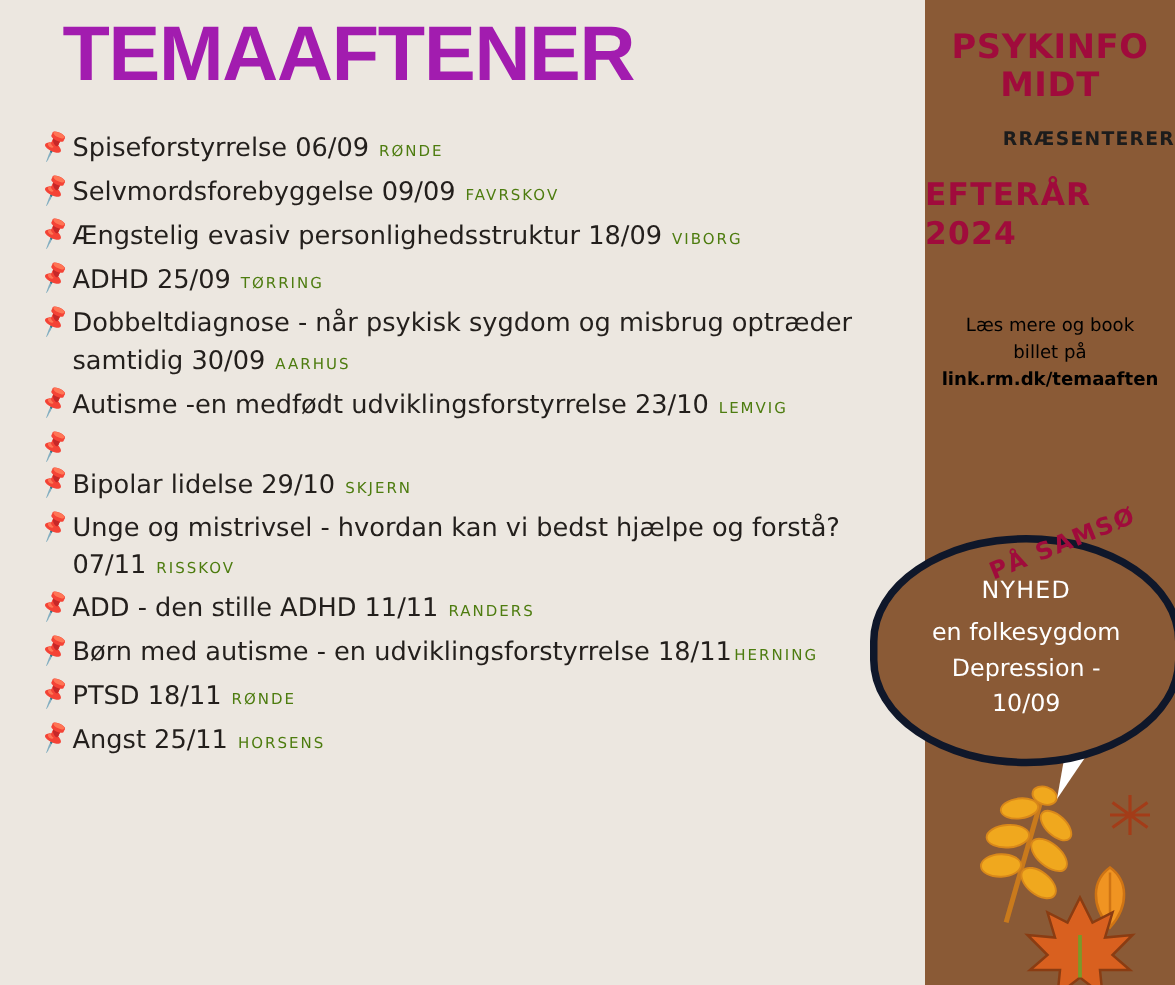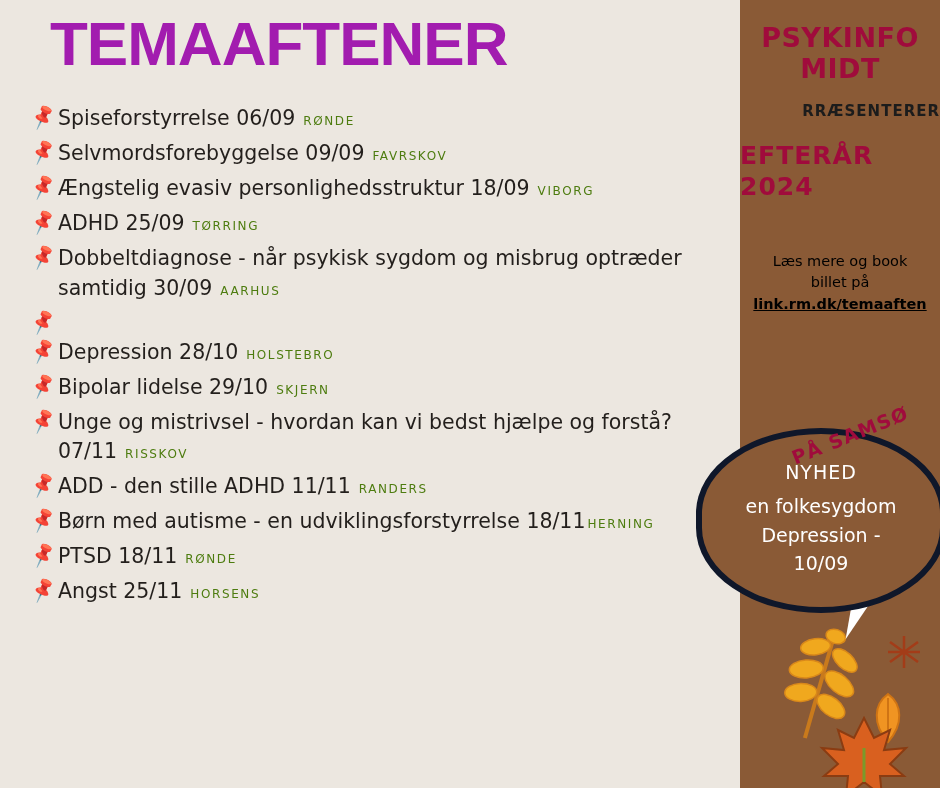--- a/index.html
+++ b/index.html
@@ -47,21 +47,21 @@
     letter-spacing: 1px;
   }
   #booking {
     margin-top: 48px;
     text-align: center;
     color: #000000;
     font-size: 14.5px;
     line-height: 1.5;
     padding: 0 12px;
   }
-  #booking .link { font-weight: bold; text-decoration: underline; }
+  #booking .link { font-weight: bold; }
 
   
   #title {
     position: absolute;
     left: 50px; top: 8px;
     font-family: "Liberation Sans", sans-serif;
     font-weight: bold;
     font-size: 62px;
     letter-spacing: -1px;
     color: #a21caf;
@@ -205,27 +205,27 @@
 
     <div class="event">
       <span class="pin">📌</span>
       <span class="evtext">
         <span>Dobbeltdiagnose - når psykisk sygdom og misbrug optræder samtidig 30/09</span><span class="city">AARHUS</span>
       </span>
     </div>
 
     <div class="event">
       <span class="pin">📌</span>
-    </div>
-
-    <div class="event">
-      <span class="pin">📌</span>
-      <span class="evtext">
-        <span>Depression 28/10</span><span class="city">HOLSTEBRO</span>
-      </span>
+      <span class="evtext">
+        <span>Autisme -en medfødt udviklingsforstyrrelse 23/10</span><span class="city">LEMVIG</span>
+      </span>
+    </div>
+
+    <div class="event">
+      <span class="pin">📌</span>
     </div>
 
     <div class="event">
       <span class="pin">📌</span>
       <span class="evtext">
         <span>Bipolar lidelse 29/10</span><span class="city">SKJERN</span>
       </span>
     </div>
 
     <div class="event">

